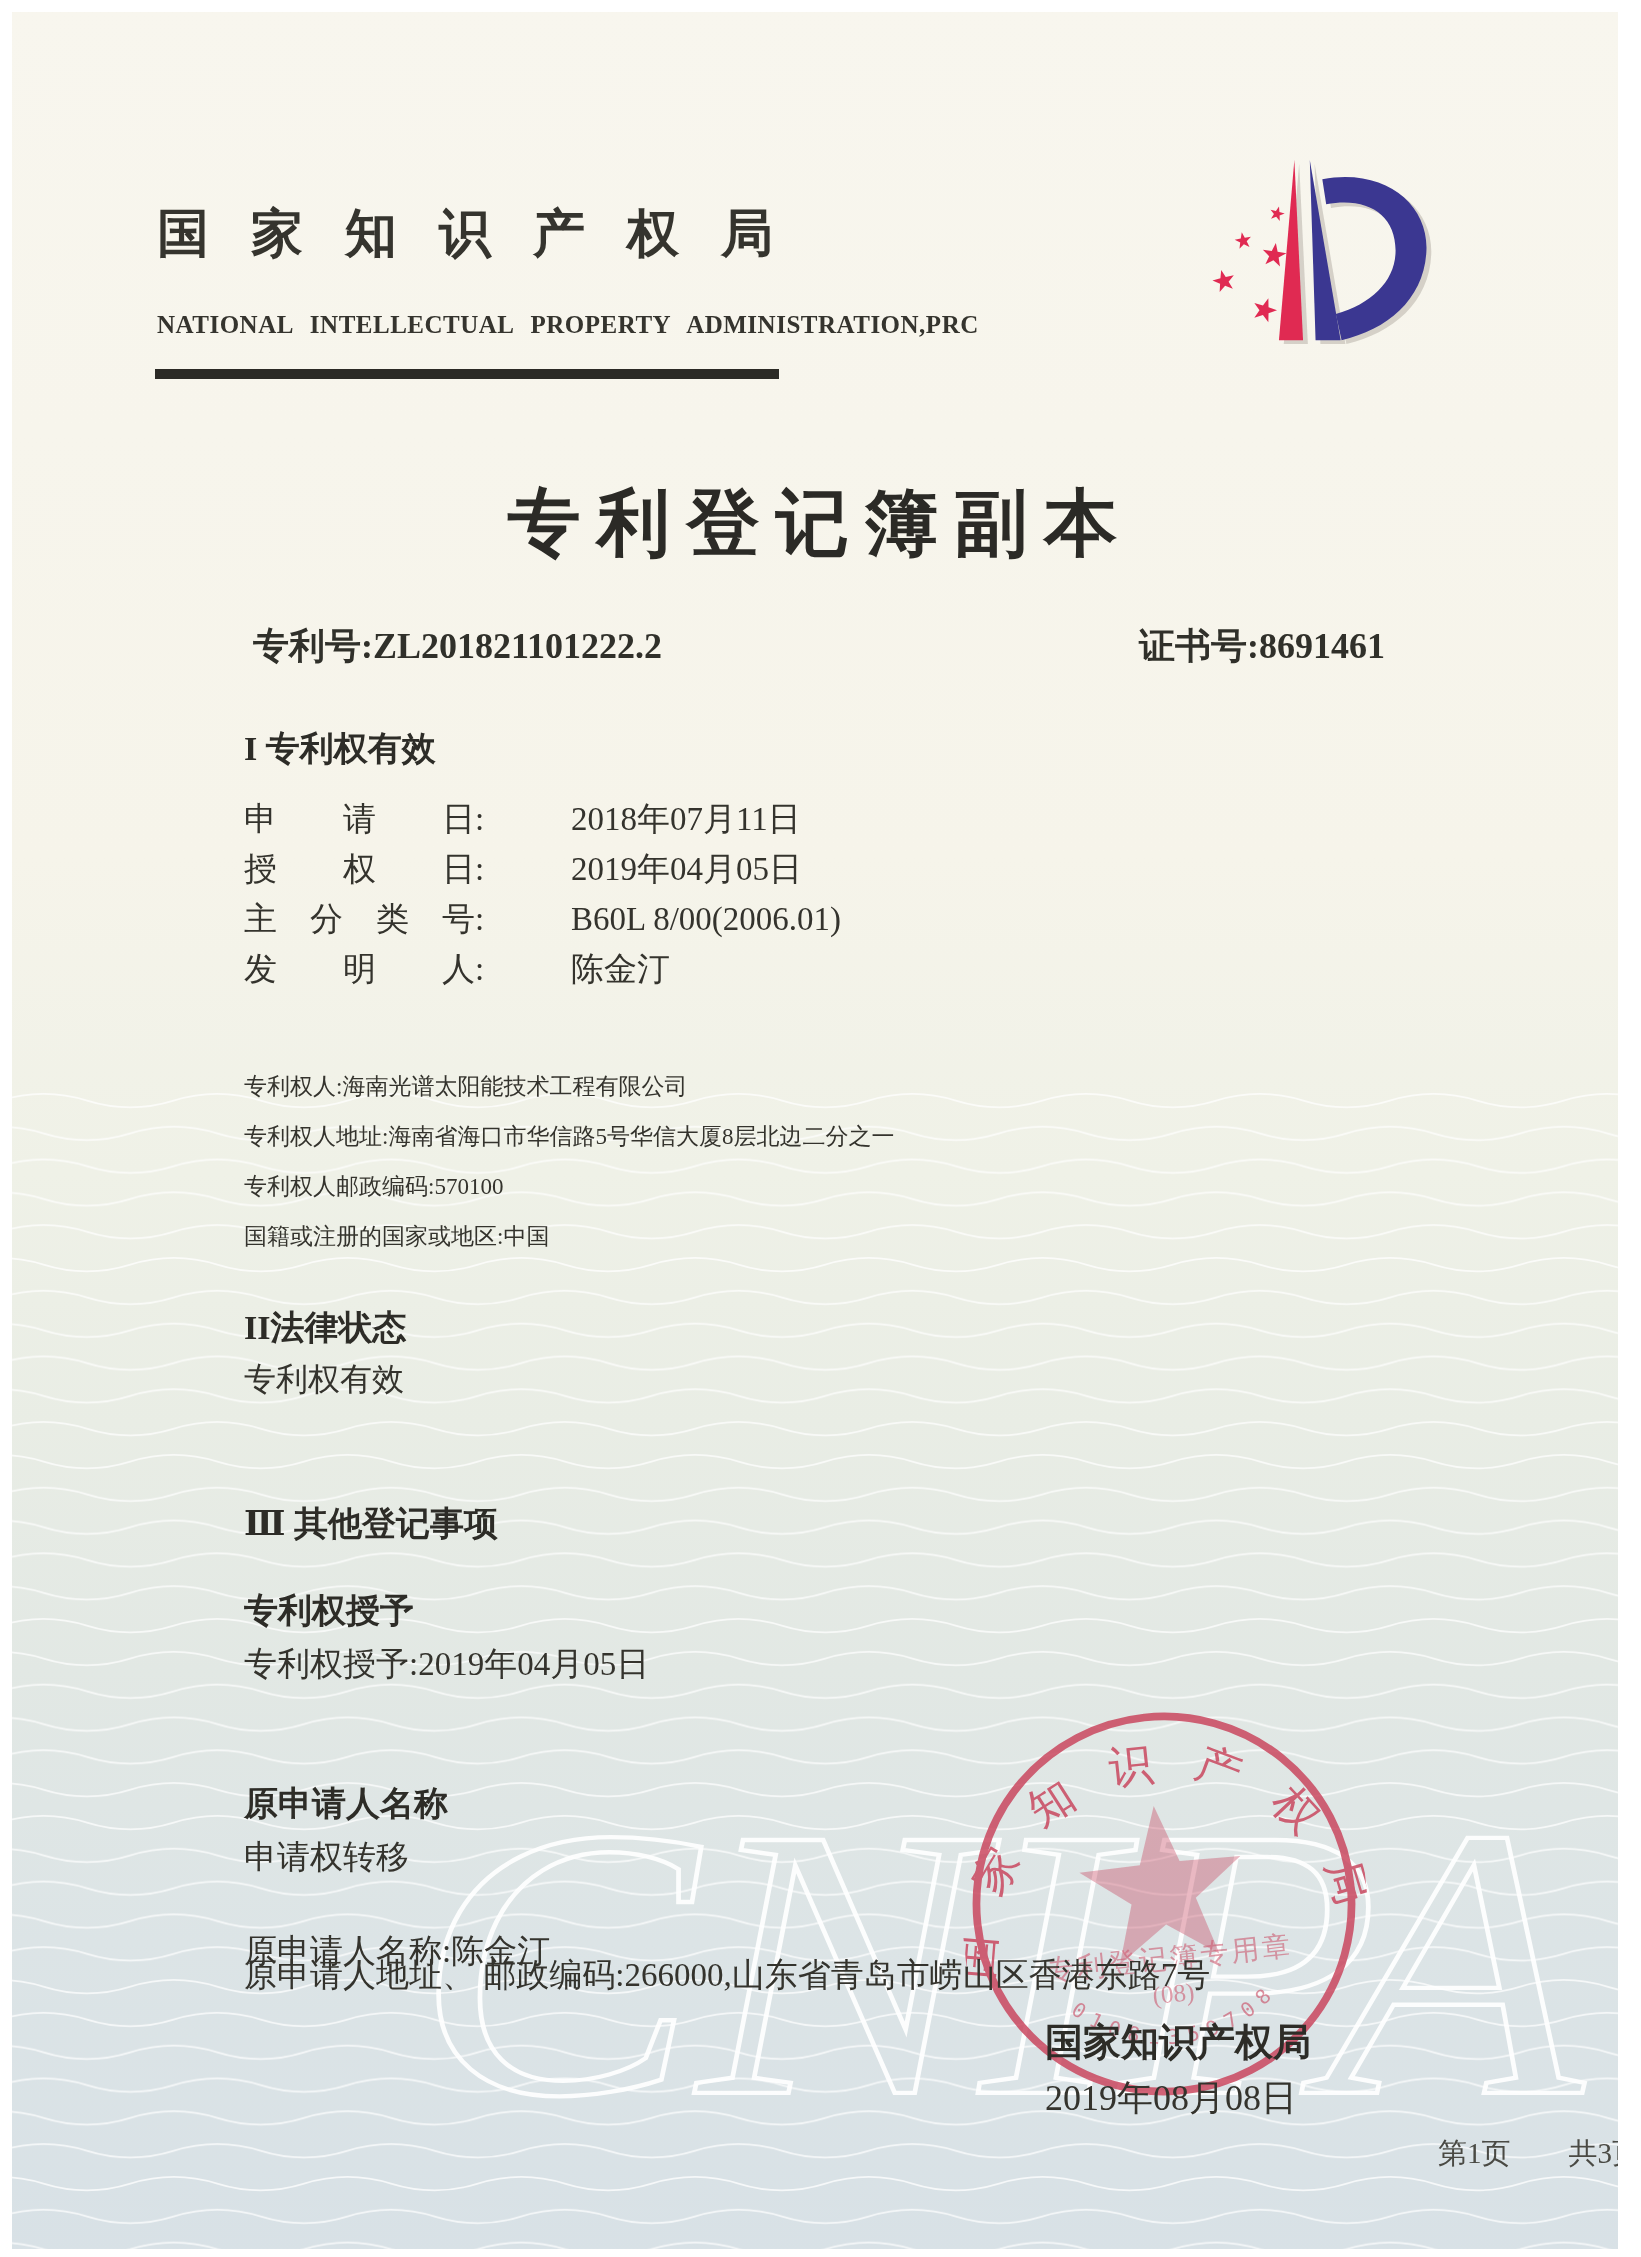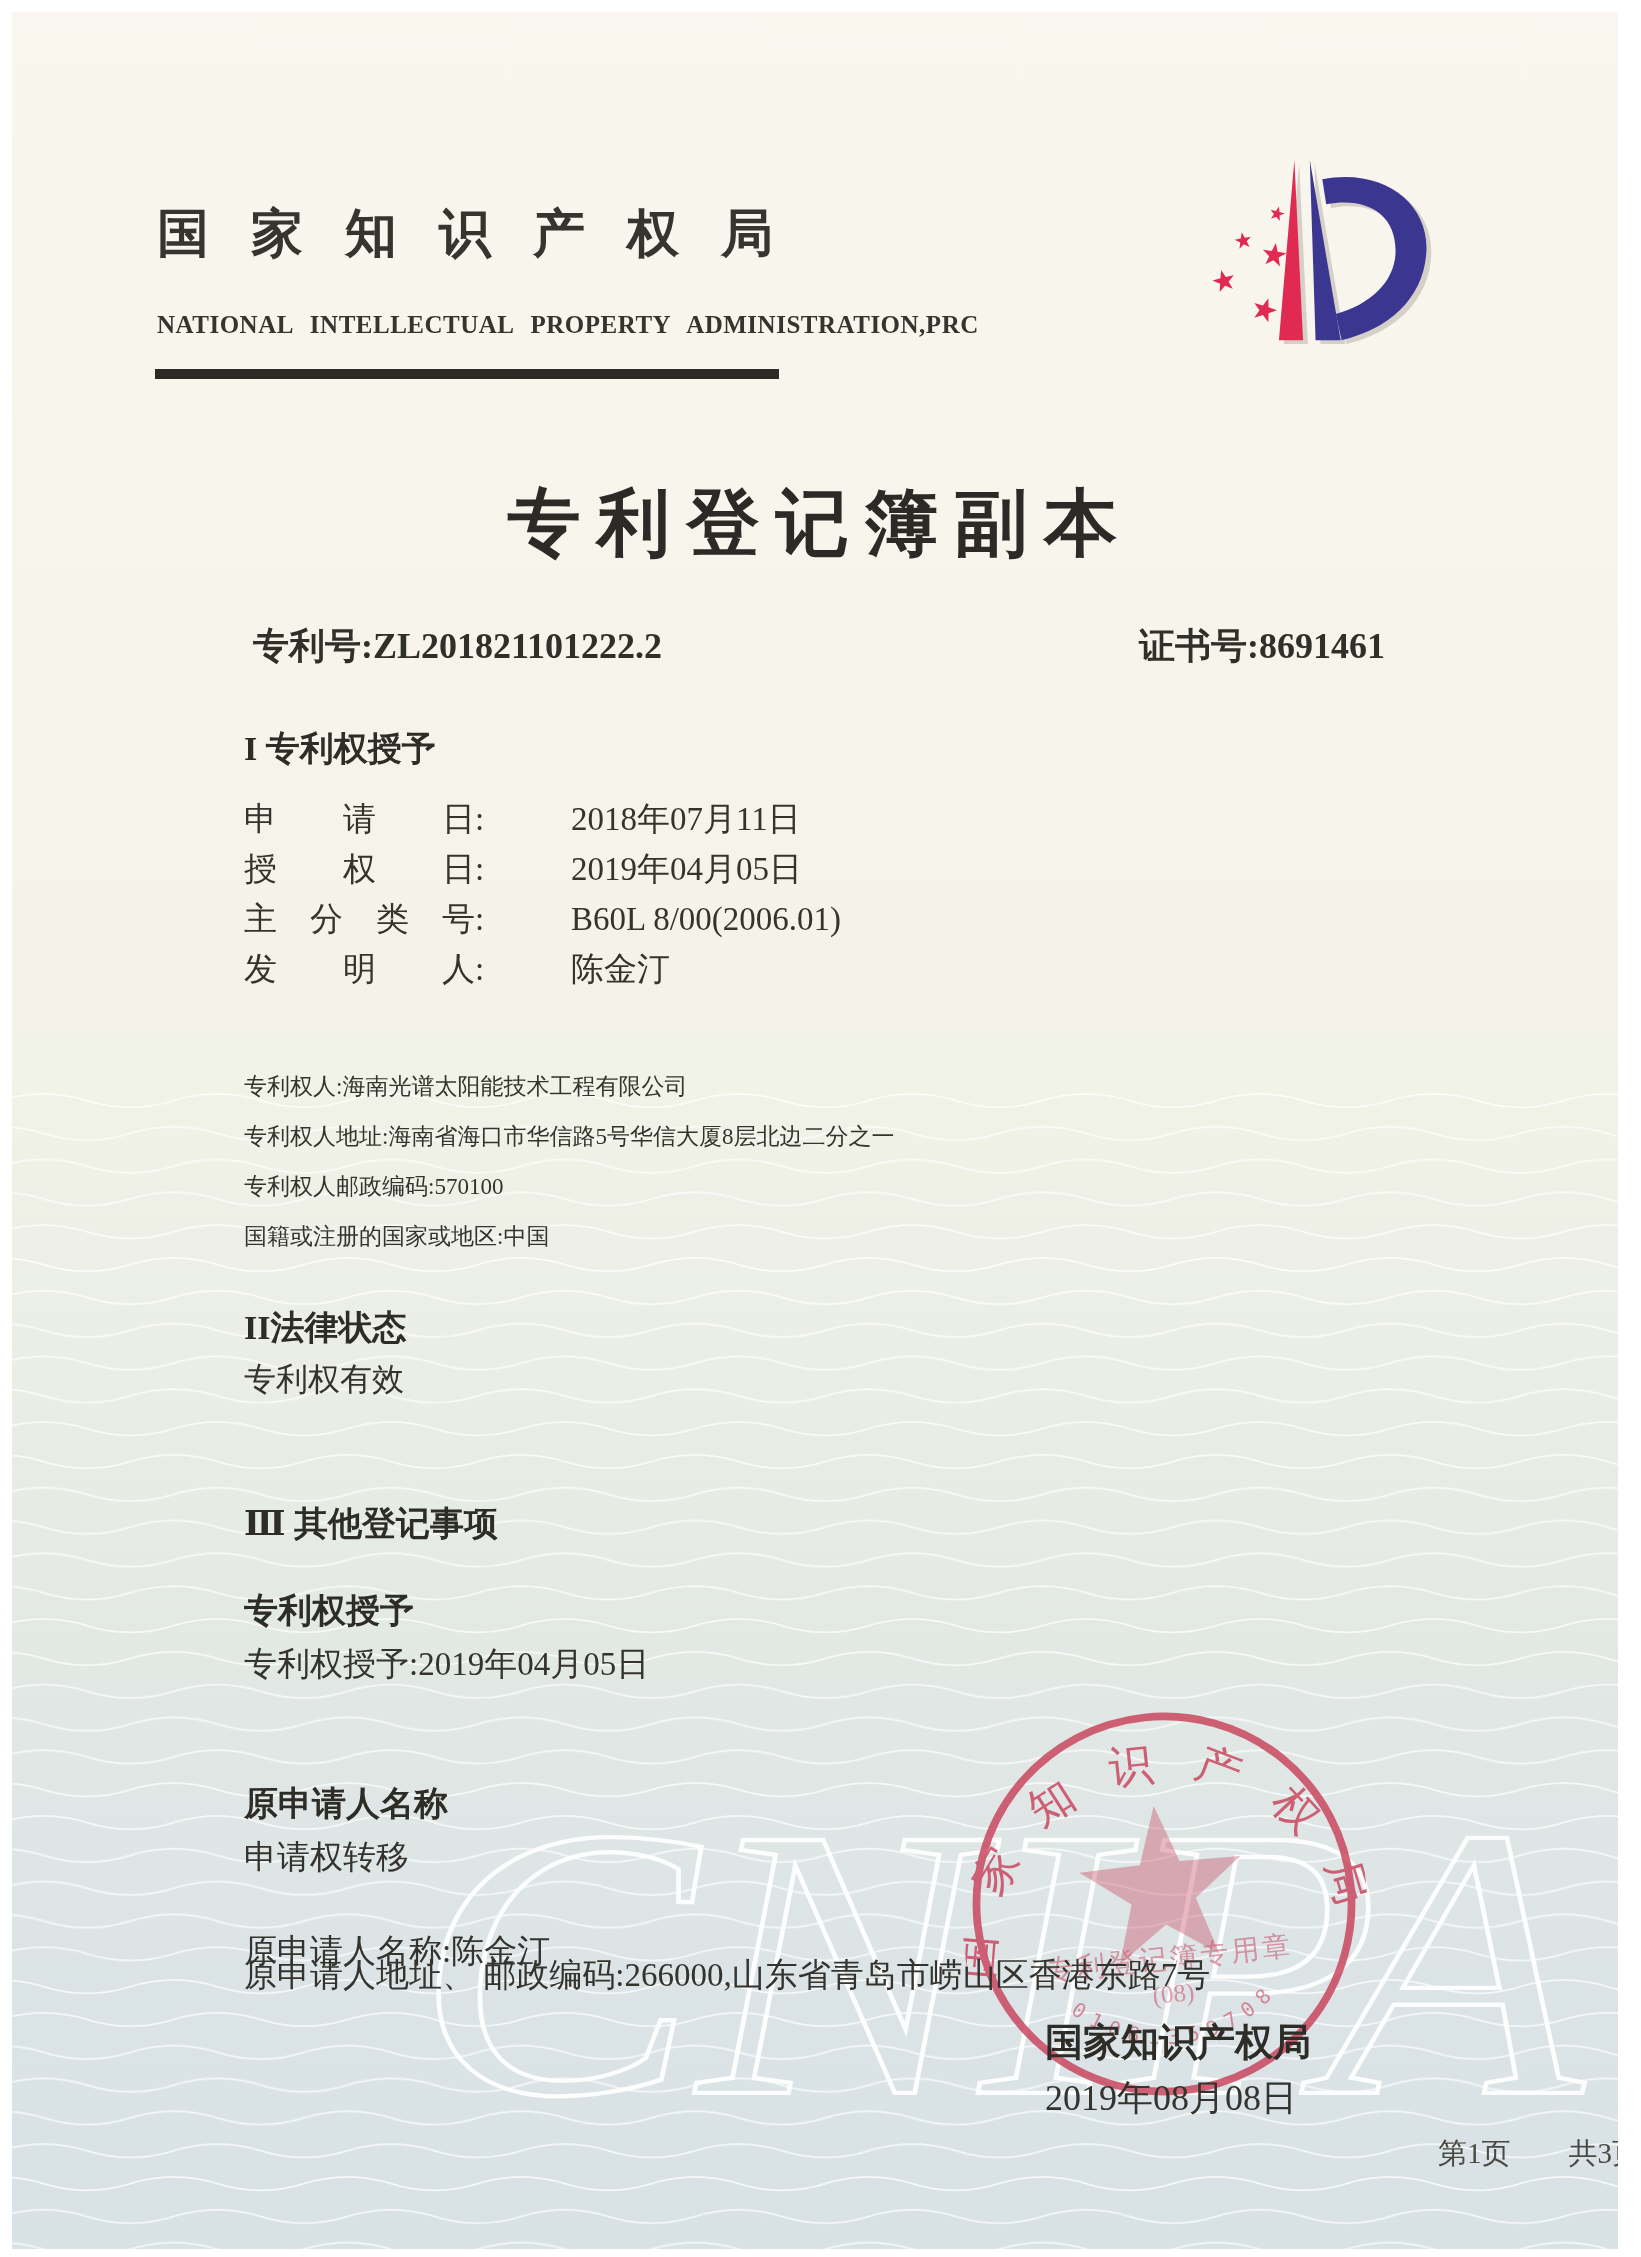--- a/index.html
+++ b/index.html
@@ -146,21 +146,21 @@
     </g>
   </svg>
 
   <div class="txt doc-title">专利登记簿副本</div>
 
   <div class="idrow">
     <span>专利号:ZL201821101222.2</span>
     <span>证书号:8691461</span>
   </div>
 
-  <div class="txt h1 sec1-h">I 专利权授予</div>
+  <div class="txt h1 sec1-h">I 专利权有效</div>
   <div class="fields">
     <div class="frow">
       <span class="lab">申　　请　　日:</span>
       <span class="val">2018年07月11日</span>
     </div>
     <div class="frow">
       <span class="lab">授　　权　　日:</span>
       <span class="val">2019年04月05日</span>
     </div>
     <div class="frow">

